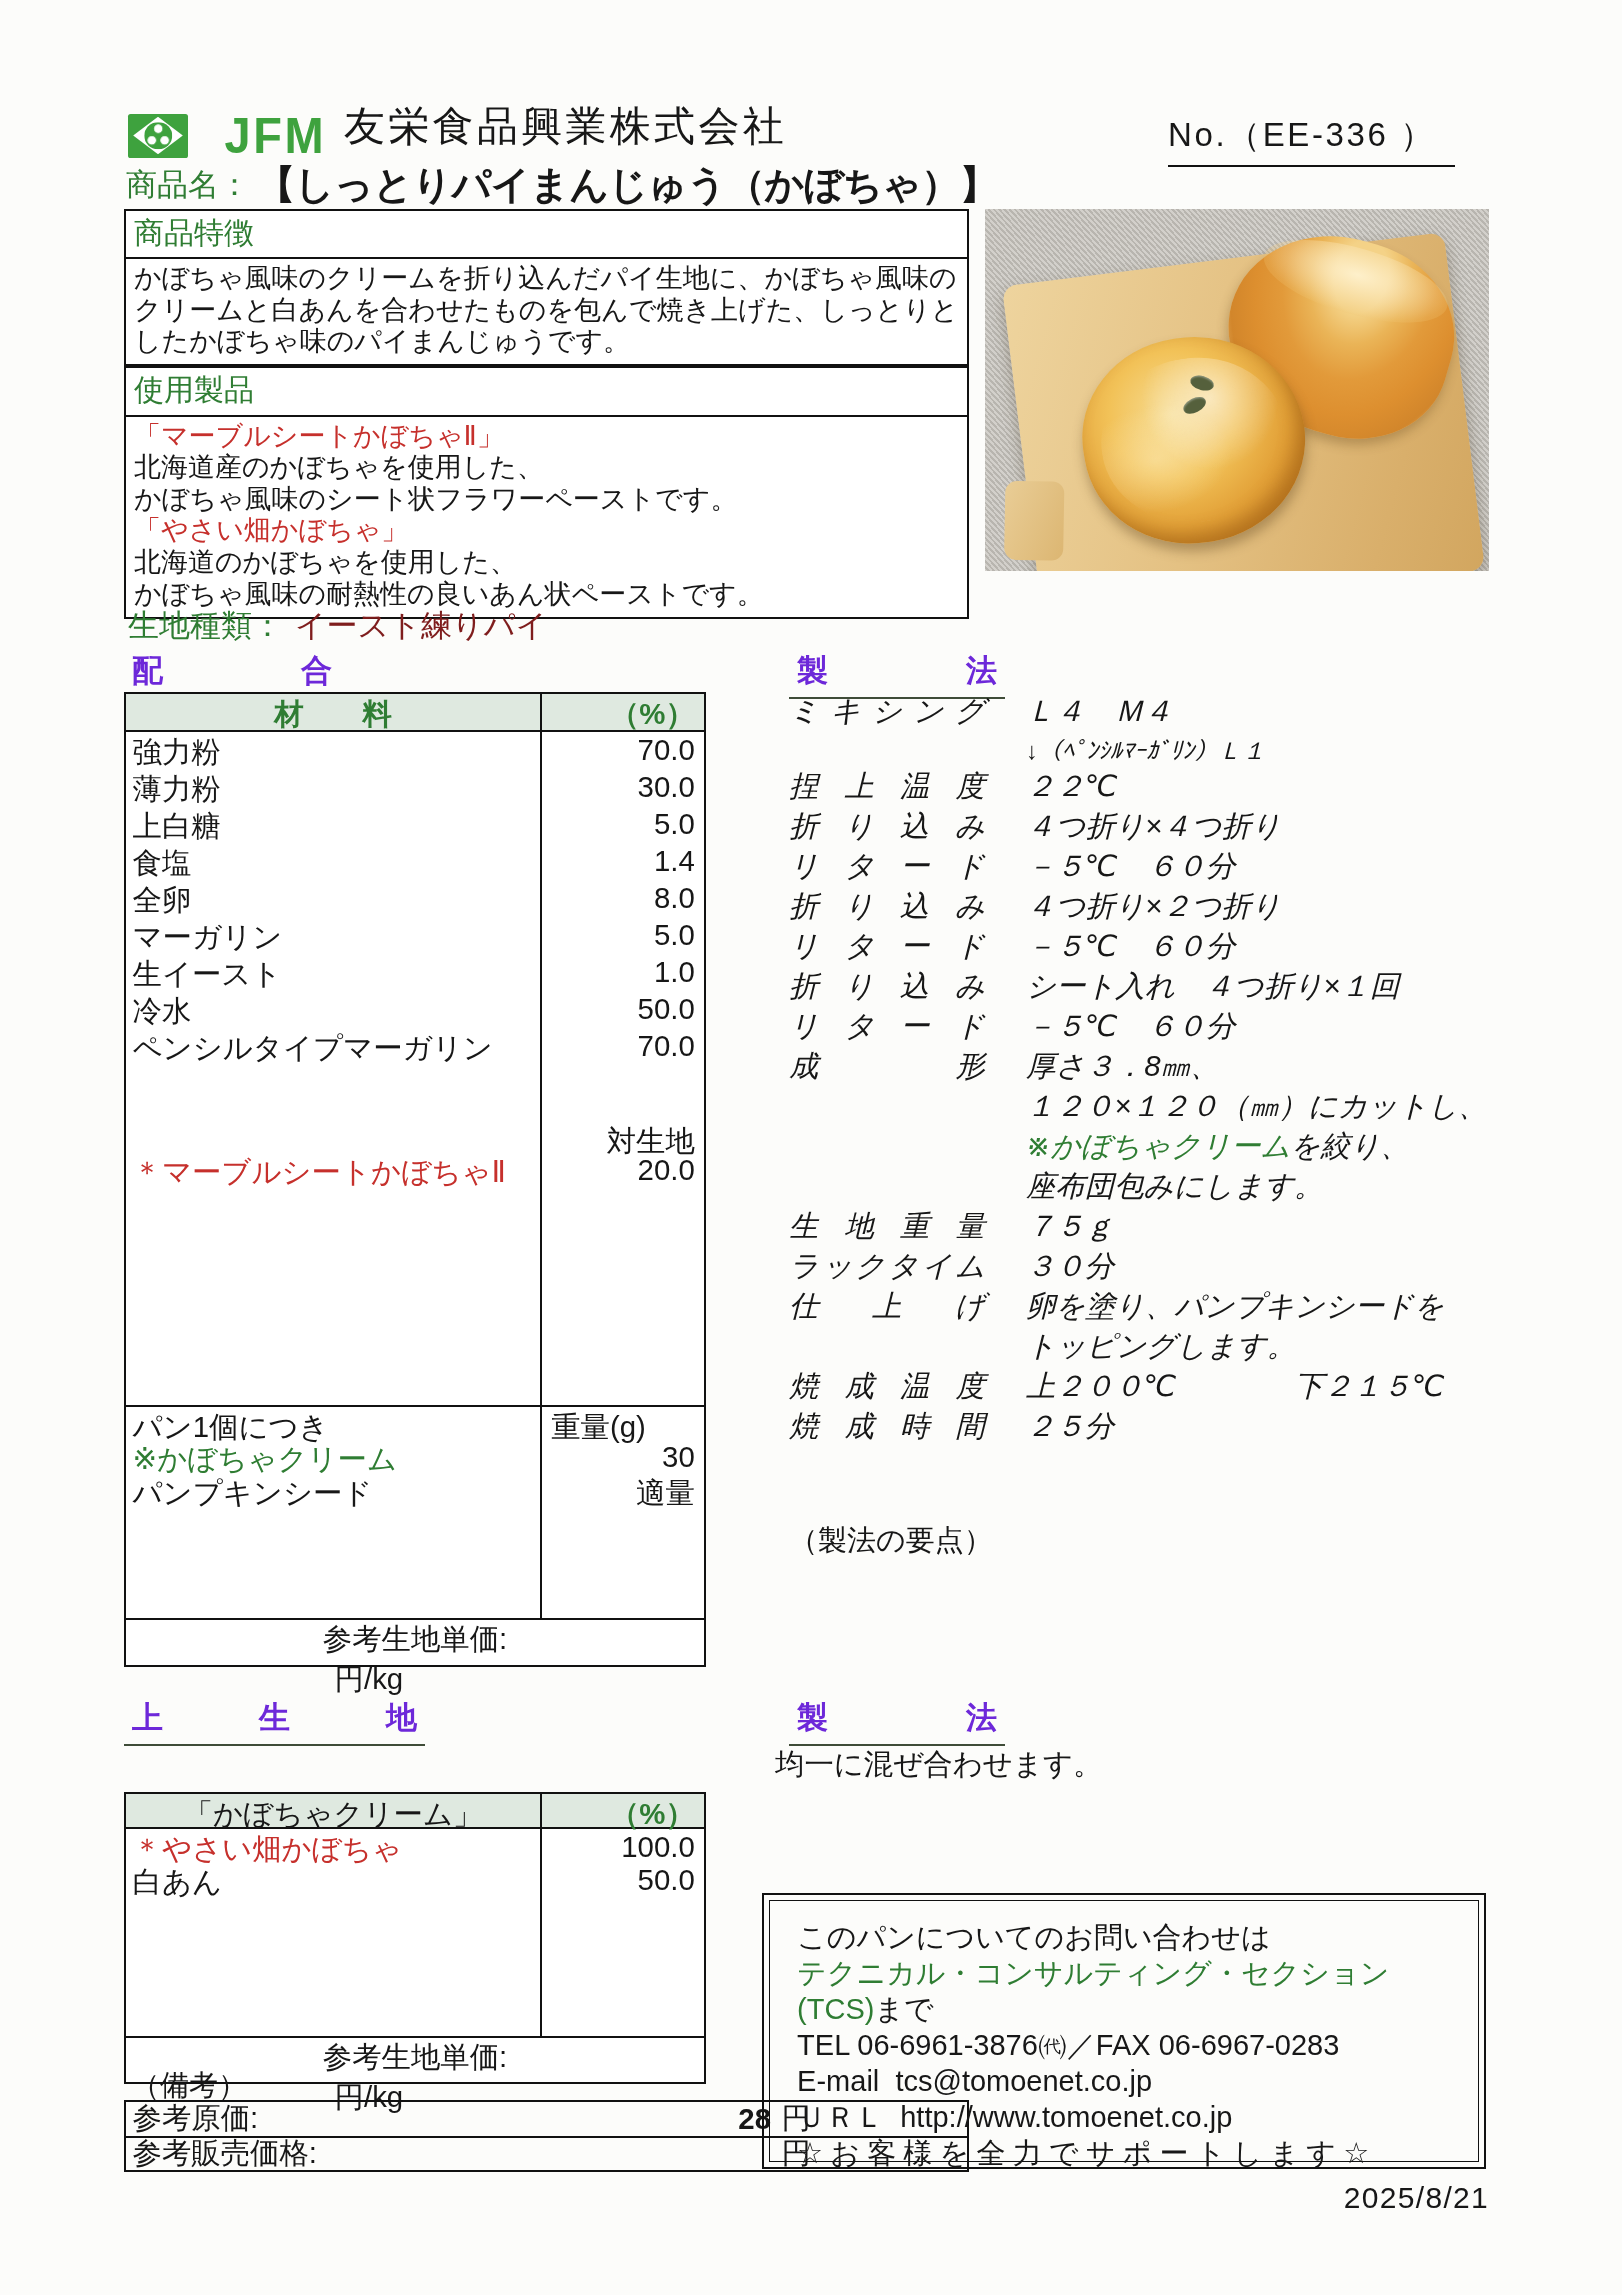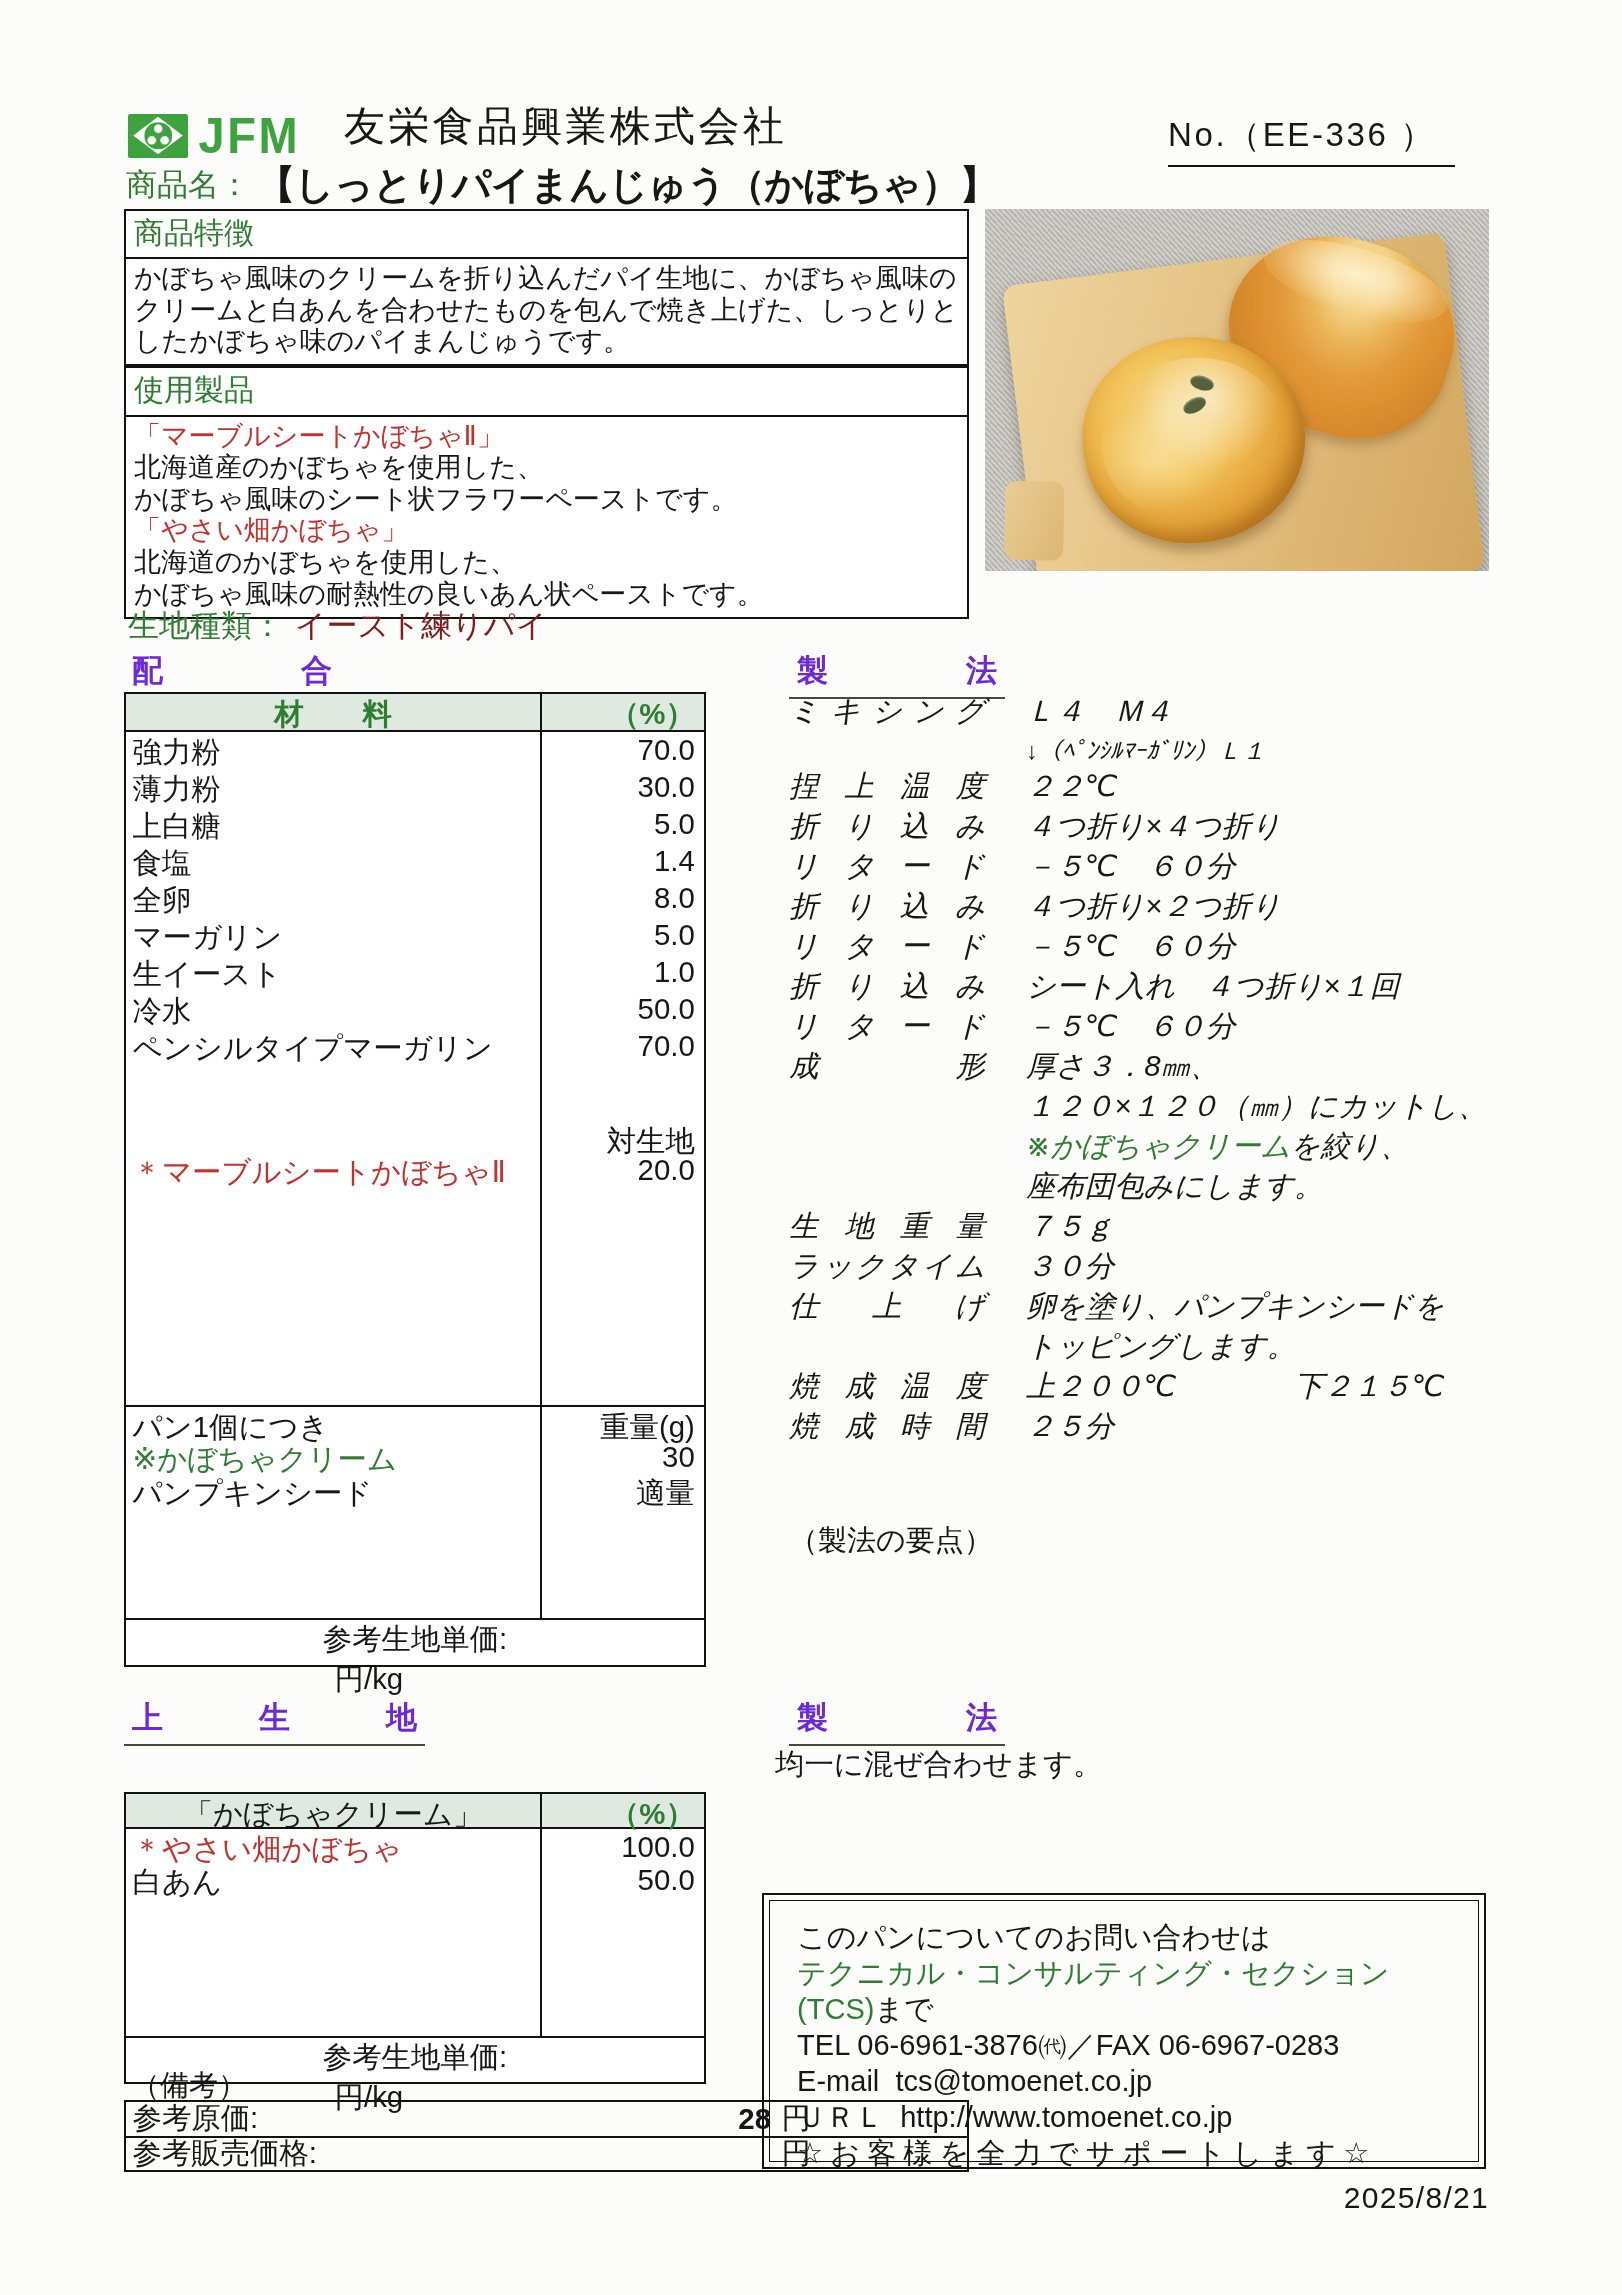--- a/index.html
+++ b/index.html
@@ -7,21 +7,21 @@
   .page {
     position:relative; width:1623px; height:2295px; margin:0 auto;
     background:#fcfcfa; overflow:hidden;
     font-family:"Liberation Sans","DejaVu Sans",sans-serif;
     color:#171717;
   }
   .grn  { color:#2f7d33; }
   .red  { color:#c6302c; }
 
   
-  .logo { position:absolute; left:128px; top:108px; display:flex; align-items:center; }
+  .logo { position:absolute; left:128px; top:108px; display:flex; align-items:center;gap:26px; }
   .logo-mark { position:relative; width:60px; height:44px; background:#3ea23e; border-radius:2.6px; }
   .logo-mark::before { content:""; position:absolute; inset:3.3px 5.2px; background:#fff;
     clip-path:polygon(50% 0,100% 50%,50% 100%,0 50%); }
   .tomoe { position:absolute; left:50%; top:50%; transform:translate(-50%,-50%);
     width:27.5px; height:27.5px; border-radius:50%;
     background: radial-gradient(circle at 50% 24%, #fff 0 3.9px, rgba(255,255,255,0) 4.6px),
                 radial-gradient(circle at 27% 67%, #fff 0 3.9px, rgba(255,255,255,0) 4.6px),
                 radial-gradient(circle at 73% 67%, #fff 0 3.9px, rgba(255,255,255,0) 4.6px),
                 #3ea23e; }
   .logo-text { margin-left:10.5px; font-size:47px; font-weight:800; color:#3ea23e; letter-spacing:2.6px;
@@ -82,21 +82,21 @@
   .lcell { width:416px; border-right:2px solid #111; padding:0.7px 6.5px; height:100%; }
   .rcell { flex:1; text-align:right; padding:0.7px 9.2px; }
   .t-head { background:#dfe9e0; border-bottom:2px solid #111; font-weight:600; }
   .t-head .lcell { text-align:center; }
   .h56{height:38px;} .h57{height:37px;} .h52{height:34px;} .h50{height:33px;} .h48{height:31px;}
   .sp85{height:56px;} .sp330{height:216px;} .sp170{height:111px;} .sp215{height:141px;}
   .sep-top { border-top:2px solid #111; }
   .unit-row { display:flex; border-top:2.6px solid #111; height:47px; align-items:center;flex-direction:column; }
   .unit-row .ulabel { flex:1; padding:0 6.5px; }
   .unit-row .uunit { width:166px; text-align:left; padding-left:2.6px; }
-  .cell-left { text-align:right; }
+  .cell-left { text-align:left; }
 
   
   .method { position:absolute; left:789px; top:692px; width:707px; }
   .m-row { display:flex; min-height:33px; align-items:flex-end;font-style:italic; }
   .m-label { width:196px; font-size:29.4px; text-align:justify; text-align-last:justify; }
   .m-val { margin-left:41px; font-size:29.4px; white-space:pre; }
   .m-val .grn { }
   .m-small { font-size:24px; padding-top:2.6px; }
   .m-note { position:absolute; left:789px; top:1521px; font-size:29px; }
 

